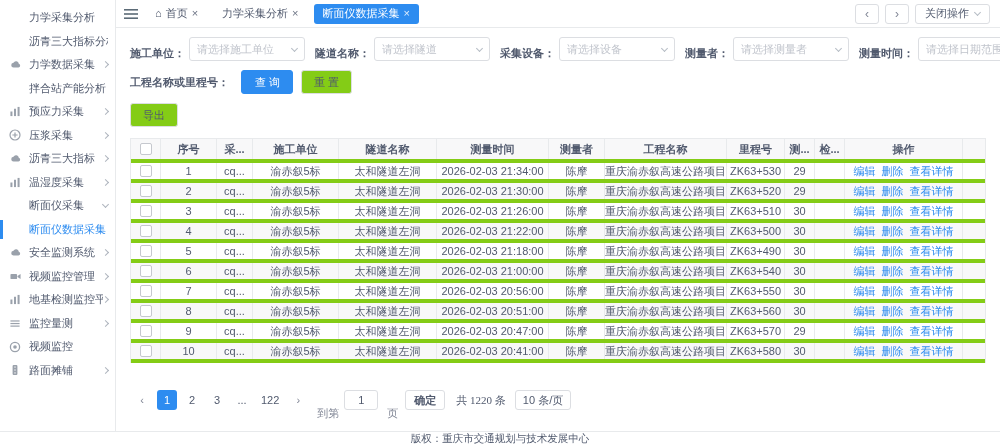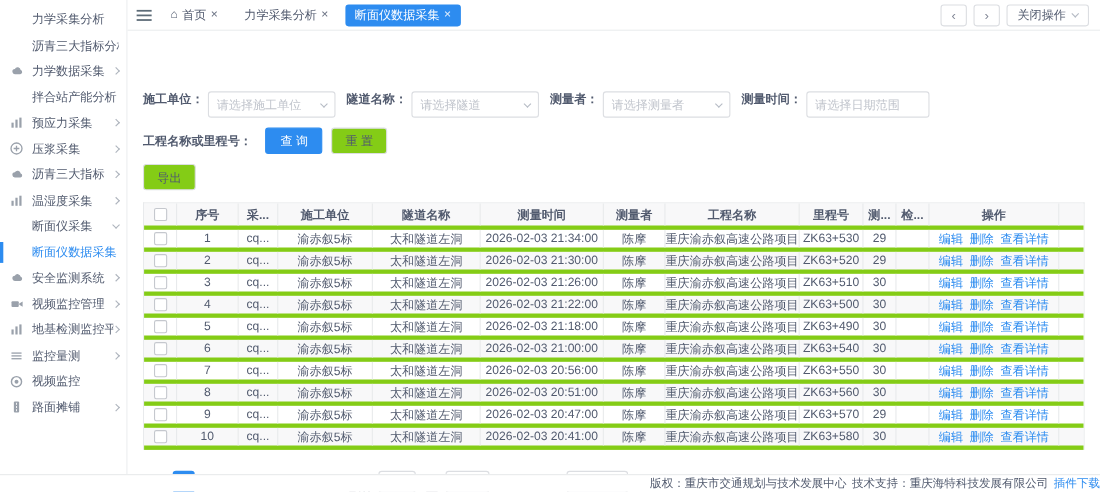--- a/index.html
+++ b/index.html
@@ -28,21 +28,21 @@
   .tab.active { background:#2d8cf0; color:#fff; }
   .tab-close { font-size:11px; line-height:1; opacity:.85; }
   .tab-home { font-size:11px; line-height:1; }
   .tabbar-spacer { flex:1; }
   .nav-btn { width:24px; height:20px; border:1px solid #dcdee2; border-radius:3px; background:#fff; display:inline-flex; align-items:center; justify-content:center; color:#808695; cursor:pointer; font-size:12px; }
   .close-ops { height:20px; border:1px solid #dcdee2; border-radius:3px; background:#fff; display:inline-flex; align-items:center; padding:0 9px; gap:6px; font-size:11px; color:#515a6e; cursor:pointer; white-space:nowrap; }
 
   
   .content { flex:1; display:flex; flex-direction:column; padding:9px 14px 0 14px; min-height:0; background:#fff; }
   .filter-row { display:flex; align-items:center; margin-bottom:9px; white-space:nowrap; }
-  .filter-field { display:flex; align-items:flex-start; margin-right:10px;margin-top:46px; }
+  .filter-field { display:flex; align-items:flex-end; margin-right:10px; }
   .filter-label { font-weight:bold; font-size:11px; color:#515a6e; margin-right:4px; white-space:nowrap; }
   .select-box { width:116px; height:24px; border:1px solid #dcdee2; border-radius:3px; display:flex; align-items:center; justify-content:space-between; padding:0 7px; background:#fff; cursor:pointer; }
   .select-box.date { width:112px; }
   .select-placeholder { color:#c0c4cc; font-size:11px; overflow:hidden; white-space:nowrap; }
   .caret { width:5px; height:5px; border-right:1.2px solid #b6bcc5; border-bottom:1.2px solid #b6bcc5; transform:rotate(45deg); margin-top:-2px; flex-shrink:0; }
   .text-input { width:168px; height:24px; border:1px solid #dcdee2; border-radius:3px; padding:0 8px; font-size:11px; color:#515a6e; outline:none; }
   .text-input::placeholder { color:#c0c4cc; }
   .btn { height:24px; border-radius:3px; border:1px solid #dcdee2; background:#84cc16; padding:0 12px; font-size:11px; color:#515a6e; cursor:pointer; margin-left:8px; }
   .btn.primary { background:#2d8cf0; border-color:#2d8cf0; color:#fff;padding-left:13px; }
   .btn.export { margin-left:0; }
@@ -67,21 +67,21 @@
   .page-btn { min-width:20px; height:20px; display:inline-flex; align-items:center; justify-content:center; border-radius:3px; cursor:pointer; padding:0 4px; color:#515a6e; background:#fff; }
   .page-btn.active { background:#2d8cf0; color:#fff; }
   .page-nav { color:#808695; }
   .jump-text { color:#808695; margin-left:4px;margin-top:27px; }
   .jump-input { width:34px; height:20px; border:1px solid #dcdee2; border-radius:3px; text-align:center; font-size:11px; color:#515a6e; outline:none; }
   .confirm-btn { height:20px; border:1px solid #dcdee2; border-radius:3px; background:#fff; padding:0 8px; font-size:11px; font-weight:bold; color:#515a6e; cursor:pointer; margin-left:2px; }
   .total-text { margin-left:6px;font-family:Liberation Serif, serif; }
   .per-page { height:20px; border:1px solid #dcdee2; border-radius:3px; background:#fff; display:inline-flex; align-items:center; padding:0 7px; margin-left:4px; cursor:pointer; }
 
   
-  .footer { height:16px; flex-shrink:0; border-top:1px solid #e8eaec; display:flex; align-items:center; justify-content:flex-end; gap:5px; font-size:10.5px; color:#515a6e; background:#fff; white-space:nowrap; }
+  .footer { height:16px; flex-shrink:0; border-top:1px solid #e8eaec; display:flex; align-items:center; justify-content:flex-start; gap:5px; font-size:10.5px; color:#515a6e; background:#fff; white-space:nowrap;flex-direction:column; }
   .footer a { color:#2d8cf0; text-decoration:none; cursor:pointer; }
 </style>
 </head>
 <body>
 
 <div class="app">
   <div class="body-row">
 
     <aside class="sidebar">
       <div id="sidebar-menu">
@@ -270,20 +270,28 @@
     <div class="select-box">
       <span class="select-placeholder">请选择施工单位</span>
       <span class="caret"></span>
 
     </div>
   </div>
             <div class="filter-field">
     <span class="filter-label">隧道名称：</span>
     <div class="select-box">
       <span class="select-placeholder">请选择隧道</span>
+      <span class="caret"></span>
+
+    </div>
+  </div>
+            <div class="filter-field">
+    <span class="filter-label">采集设备：</span>
+    <div class="select-box">
+      <span class="select-placeholder">请选择设备</span>
       <span class="caret"></span>
 
     </div>
   </div>
             <div class="filter-field">
     <span class="filter-label">测量者：</span>
     <div class="select-box">
       <span class="select-placeholder">请选择测量者</span>
       <span class="caret"></span>
 

